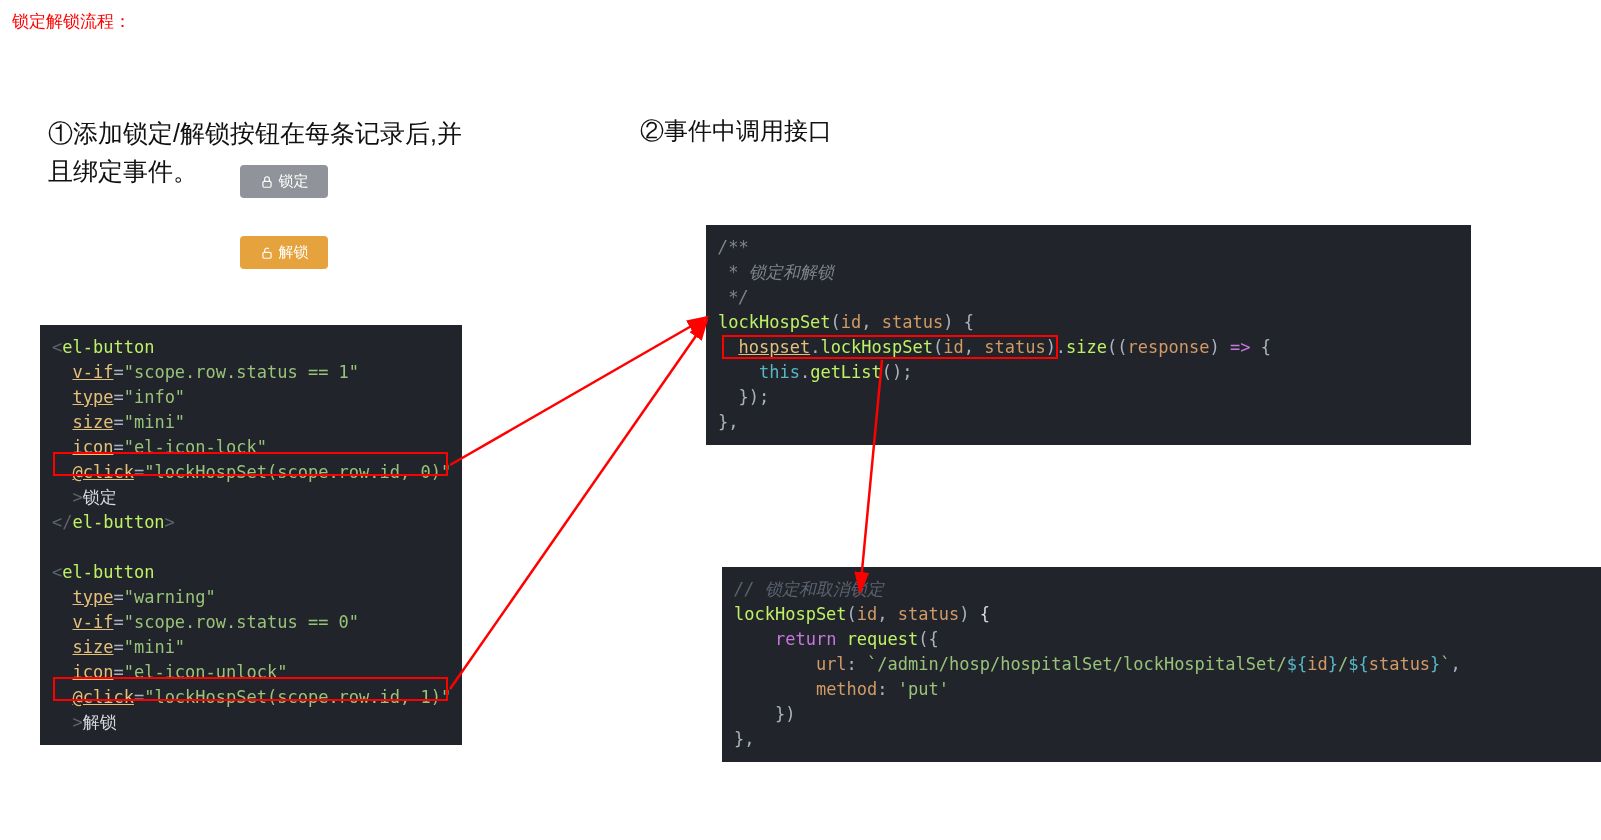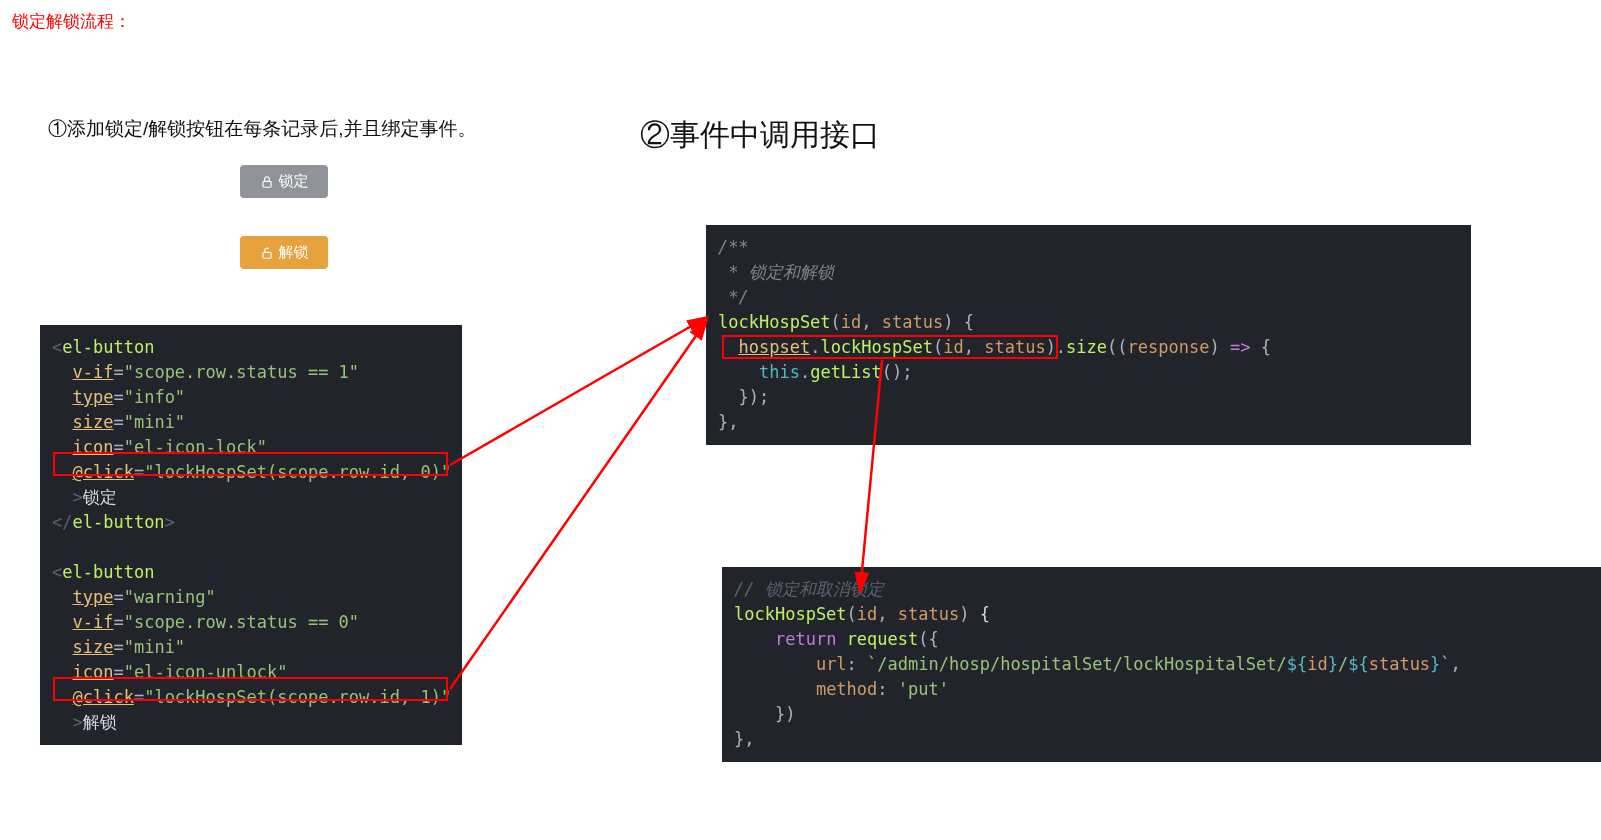--- a/index.html
+++ b/index.html
@@ -1,21 +1,21 @@
 <!DOCTYPE html>
 <html><head>
 <meta charset="utf-8">
 <style>
   * { margin:0; padding:0; box-sizing:border-box; }
   body { background:#fff; font-family:"Microsoft YaHei",Arial,sans-serif; width:1601px; height:840px; position:relative; }
 
   .page-title { color:#ff0000; font-size:17px; position:absolute; left:12px; top:10px; }
 
-  .step1-text { position:absolute; left:48px; top:115px; font-size:19px; line-height:1.5; color:#111; width:430px; }
-  .step2-text { position:absolute; left:640px; top:115px; font-size:30px; color:#111; }
+  .step1-text { position:absolute; left:48px; top:115px; font-size:25px; line-height:1.5; color:#111; width:430px; }
+  .step2-text { position:absolute; left:640px; top:115px; font-size:24px; color:#111; }
 
   .btn-demo { position:absolute; left:225px; top:163px; width:118px; background:#fff; padding:0; }
   .btn { display:flex; align-items:center; justify-content:center; gap:5px; border-radius:4px; font-size:15px; color:#fff; padding:7px 14px; margin-bottom:22px; width:88px; margin-left:auto; margin-right:auto;}
   .btn-info { background:#909399; margin-top:2px; margin-bottom:38px;}
   .btn-warn { background:#e6a23c; }
   .lock-svg { width:14px; height:14px; }
 
   .code-block { background:#21252b; color:#abb2bf; font-family:Consolas,Menlo,monospace; font-size:17px; line-height:1.47; padding:10px 12px; white-space:pre; position:absolute; }
   #code1 { left:40px; top:325px; width:422px; }
   #code2 { left:706px; top:225px; width:765px; }

